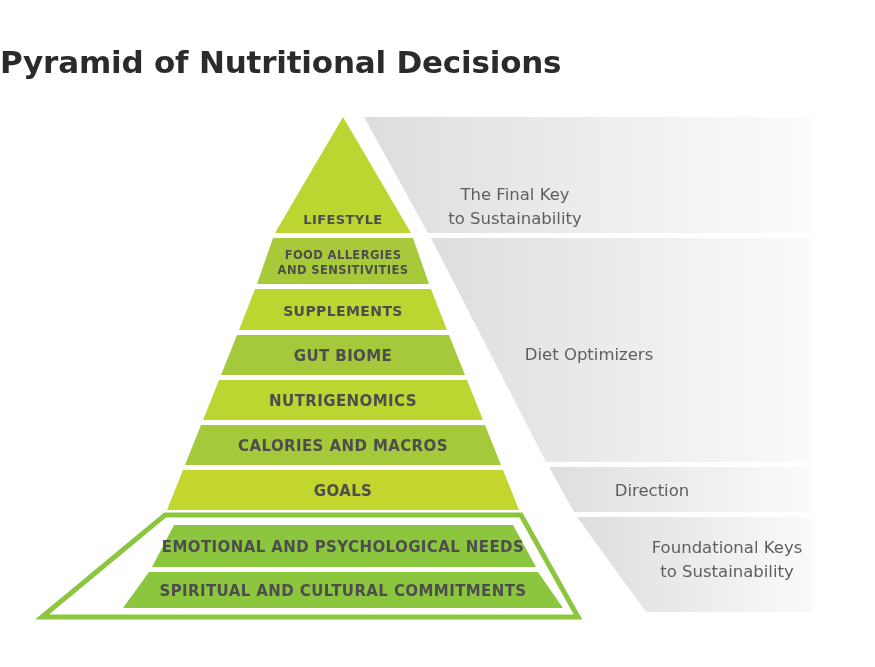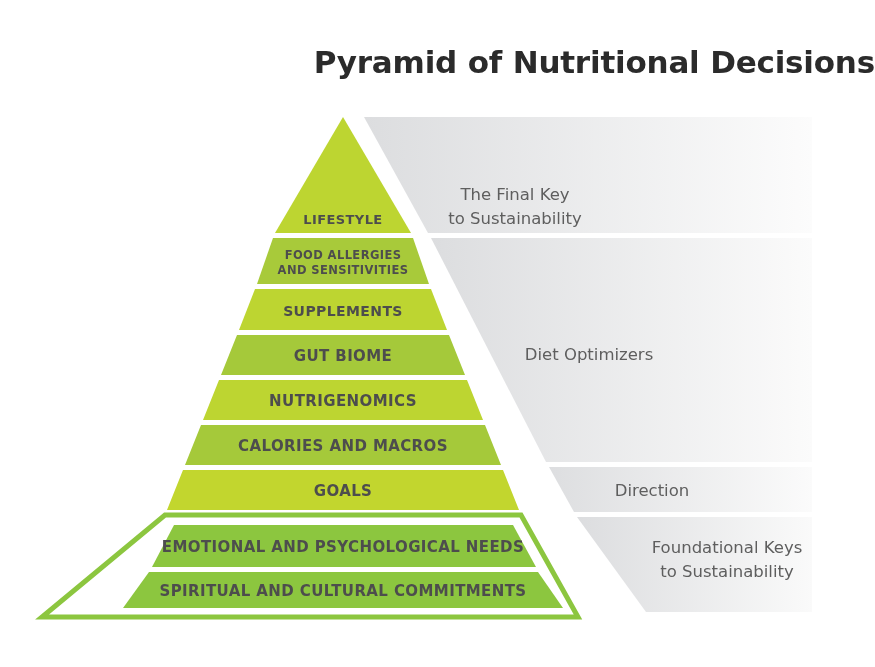--- a/index.html
+++ b/index.html
@@ -18,21 +18,21 @@
     position: relative;
     width: 875px;
     height: 667px;
     background: #ffffff;
   }
   #page-title {
     position: absolute;
     top: 44px;
     left: 0;
     width: 875px;
-    text-align: right;
+    text-align: left;
     font-family: "DejaVu Sans", sans-serif;
     font-size: 31px;
     font-weight: bold;
     letter-spacing: -0.2px;
     color: #2b2b2b;
   }
   #pyramid-svg {
     position: absolute;
     top: 0;
     left: 0;

